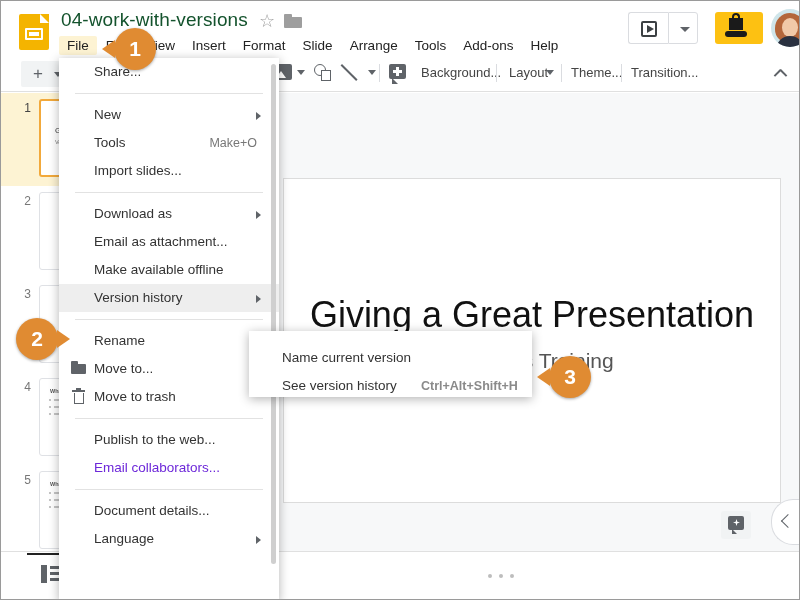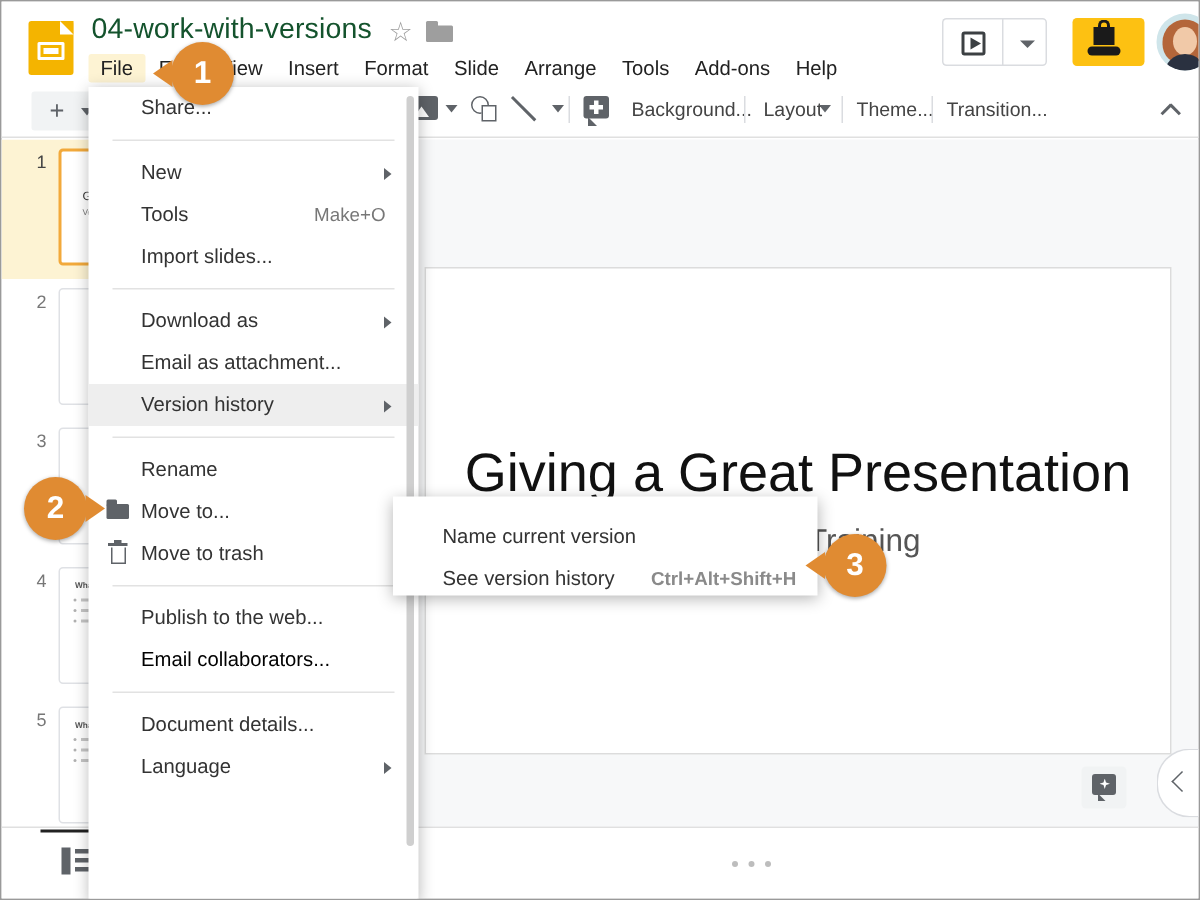--- a/index.html
+++ b/index.html
@@ -110,34 +110,34 @@
   .notes-icon .r2{position:absolute;left:9px;top:7px;width:13px;height:3px;background:#5f6368;}
   .notes-icon .r3{position:absolute;left:9px;top:13px;width:13px;height:3px;background:#5f6368;}
   .bb-handle{position:absolute;left:487px;top:22px;width:26px;height:4px;}
   .bb-handle span{position:absolute;top:0;width:4px;height:4px;border-radius:50%;background:#bdbdbd;}
   .h-divider{position:absolute;left:26px;top:1px;width:100px;height:2px;background:#222;}
 
   
   .filemenu{position:absolute;left:58px;top:57px;width:220px;height:543px;background:#fff;box-shadow:0 2px 10px rgba(0,0,0,.30);z-index:40;box-sizing:border-box;}
   .mi{position:relative;height:28px;line-height:28px;padding-left:35px;font-size:13.5px;color:#333;cursor:pointer;white-space:nowrap;}
   .mi.hl{background:#eeeeee;}
-  .mi.disabled{color:#000000;cursor:default;}
+  .mi.disabled{color:#6d28d9;cursor:default;}
   .mi .sc{position:absolute;right:22px;top:0;font-size:12.5px;color:#777;}
   .mi .arrow{position:absolute;right:18px;top:11px;width:0;height:0;border-top:4px solid transparent;border-bottom:4px solid transparent;border-left:5px solid #5f6368;}
   .mi .mico{position:absolute;left:12px;top:6px;width:15px;height:15px;}
   .mico.folder .fb{position:absolute;left:0;top:3px;width:15px;height:10px;background:#5f6368;border-radius:1px;}
   .mico.folder .ft{position:absolute;left:0;top:0;width:7px;height:4px;background:#5f6368;border-radius:1px 1px 0 0;}
   .mico.trash .lid{position:absolute;left:1px;top:1px;width:13px;height:2.4px;background:#5f6368;}
   .mico.trash .lid:before{content:"";position:absolute;left:4px;top:-2px;width:5px;height:2px;background:#5f6368;}
   .mico.trash .can{position:absolute;left:2.5px;top:4px;width:10px;height:11px;border:1.8px solid #5f6368;border-top:none;box-sizing:border-box;}
   .msep{height:1px;background:#e2e2e2;margin:7px 16px 7px 16px;}
   .fm-scroll{position:absolute;right:3px;top:6px;width:5px;height:500px;background:#cfcfcf;border-radius:3px;}
 
   
-  .submenu{position:absolute;left:261px;top:330px;width:283px;height:66px;background:#fff;box-shadow:0 2px 10px rgba(0,0,0,.30);z-index:45;box-sizing:border-box;padding-top:13px;}
+  .submenu{position:absolute;left:248px;top:330px;width:283px;height:66px;background:#fff;box-shadow:0 2px 10px rgba(0,0,0,.30);z-index:45;box-sizing:border-box;padding-top:13px;}
   .smi{position:relative;height:28px;line-height:28px;padding-left:33px;font-size:13.5px;color:#333;cursor:pointer;white-space:nowrap;}
   .smi .sc{position:absolute;left:172px;top:0;font-size:12.5px;color:#8a8a8a;font-weight:bold;}
 
   
   .badge{position:absolute;width:42px;height:42px;border-radius:50%;background:#e08b32;z-index:70;box-shadow:0 1px 3px rgba(0,0,0,.35);}
   .badge .num{position:absolute;left:0;top:0;width:42px;height:42px;line-height:42px;text-align:center;color:#fff;font-size:21px;font-weight:bold;}
   .badge .tail{position:absolute;width:0;height:0;}
   .badge.left .tail{left:-12px;top:12px;border-top:9px solid transparent;border-bottom:9px solid transparent;border-right:13px solid #e08b32;}
   .badge.right .tail{right:-12px;top:12px;border-top:9px solid transparent;border-bottom:9px solid transparent;border-left:13px solid #e08b32;}
 </style>
@@ -296,20 +296,21 @@
 
   <div class="filemenu">
     <div class="mi"><span>Share...</span></div>
     <div class="msep"></div>
     <div class="mi"><span>New</span><span class="arrow"></span></div>
     <div class="mi"><span>Tools</span><span class="sc">Make+O</span></div>
     <div class="mi"><span>Import slides...</span></div>
     <div class="msep"></div>
     <div class="mi"><span>Download as</span><span class="arrow"></span></div>
     <div class="mi"><span>Email as attachment...</span></div>
+    <div class="mi"><span>Make available offline</span></div>
     <div class="mi hl"><span>Version history</span><span class="arrow"></span></div>
     <div class="msep"></div>
     <div class="mi"><span>Rename</span></div>
     <div class="mi"><span class="mico folder">
           <span class="ft"></span>
           <span class="fb"></span>
         </span><span>Move to...</span></div>
     <div class="mi"><span class="mico trash">
           <span class="lid"></span>
           <span class="can"></span>

